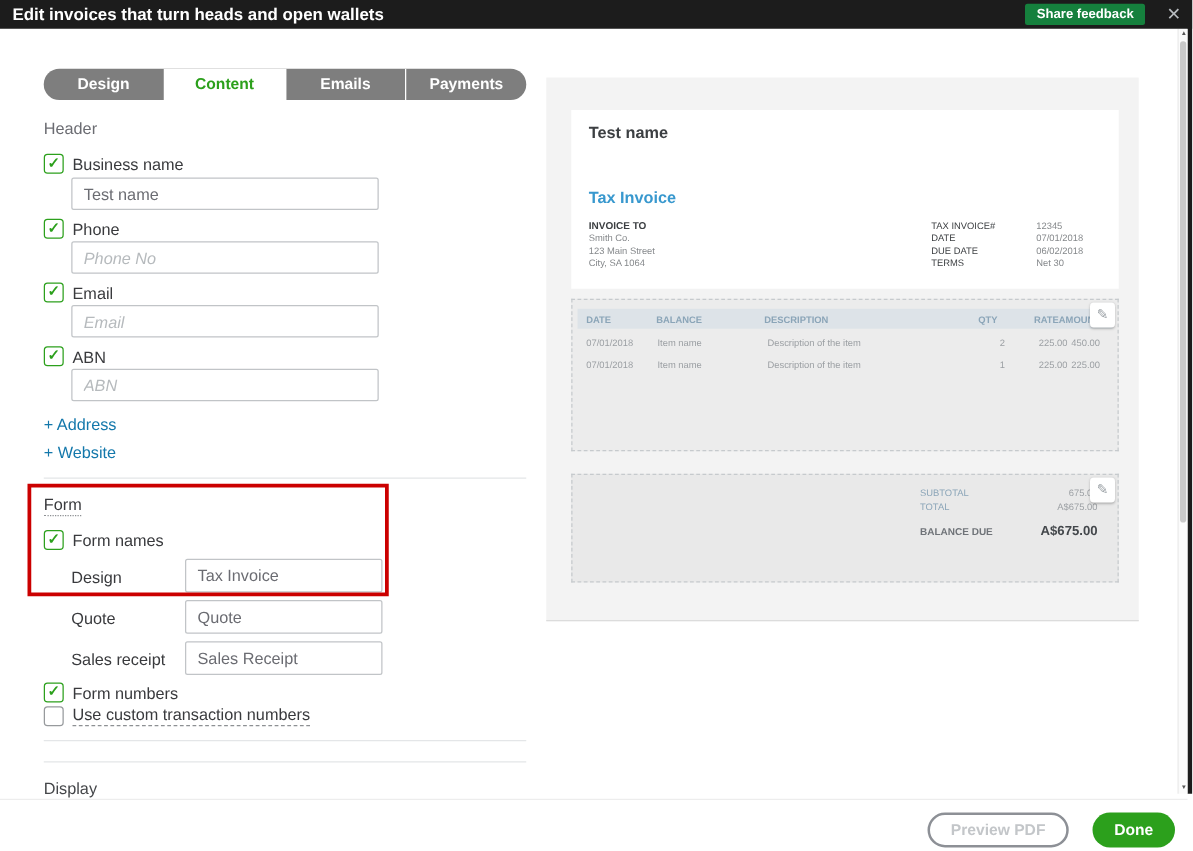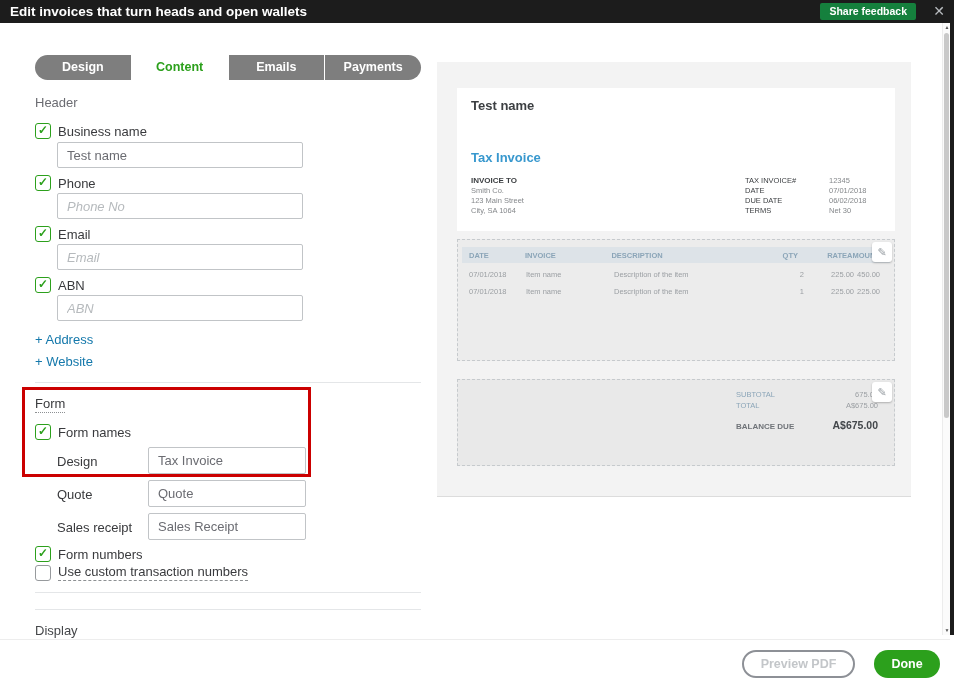--- a/index.html
+++ b/index.html
@@ -196,21 +196,21 @@
         <div class="mrow">
             <span class="ml">TERMS</span>
             <span class="mv">Net 30</span>
           </div>
       </div>
     </div>
 
     <div class="inv-table">
       <div class="thead">
         <span class="c-date">DATE</span>
-        <span class="c-act">INVOICE</span>
+        <span class="c-act">BALANCE</span>
         <span class="c-desc">DESCRIPTION</span>
         <span class="c-qty">QTY</span>
         <span class="c-rate">RATE</span>
         <span class="c-amt">AMOUNT</span>
       </div>
       <div class="trow" style="top:26px;">
         <span class="c-date">07/01/2018</span>
         <span class="c-act">Item name</span>
         <span class="c-desc">Description of the item</span>
         <span class="c-qty">2</span>

